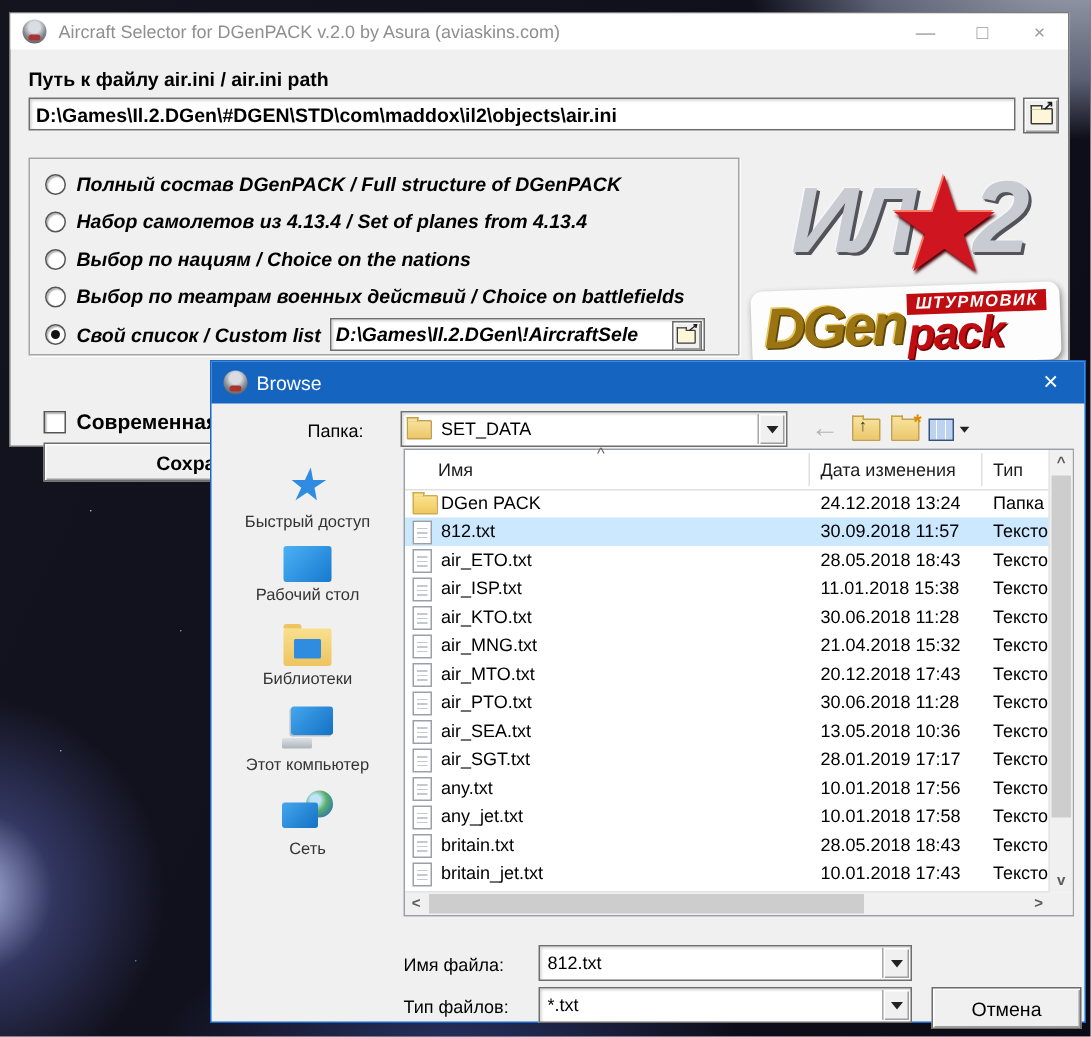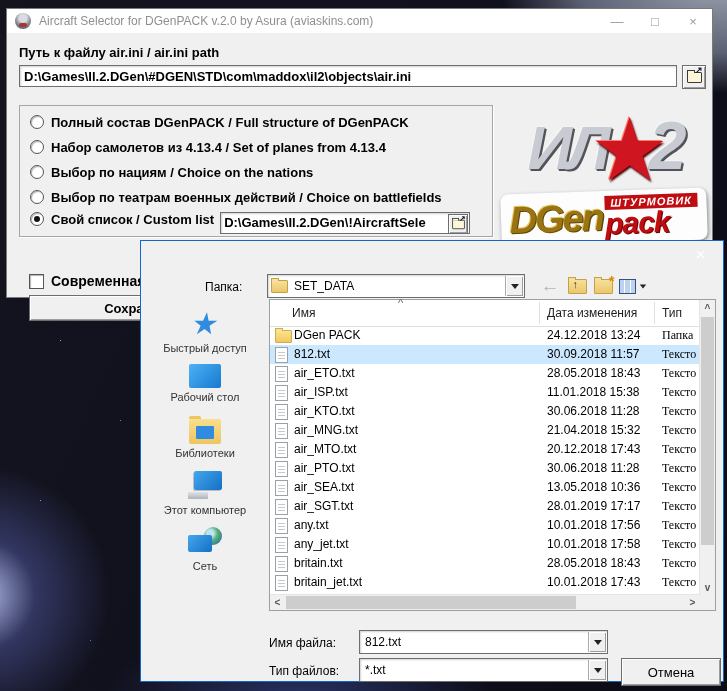--- a/index.html
+++ b/index.html
@@ -33,21 +33,21 @@
   .mw-ctrl{width:38px;height:24px;display:flex;align-items:center;justify-content:center;color:#9a9a9a;font-size:13px;}
   .mw-body{position:absolute;left:0;top:24px;right:0;bottom:0;font-weight:bold;font-size:13px;color:#000;}
   .path-label{position:absolute;left:12px;top:12px;}
   .path-input{position:absolute;left:12px;top:32px;width:658px;height:22px;line-height:22px;padding-left:4px;
     white-space:nowrap;overflow:hidden;box-sizing:border-box;font-weight:bold;}
   .browse-btn{position:absolute;left:675px;top:32px;width:22px;height:22px;display:flex;align-items:center;justify-content:center;}
   .of-ico{position:relative;width:13px;height:9px;background:#fdf6d8;border:1px solid #3a3a3a;border-radius:1px;}
   .of-ico::before{content:'';position:absolute;left:-1px;top:-3px;width:6px;height:2px;background:#fdf6d8;border:1px solid #3a3a3a;border-bottom:none;}
   .of-ico::after{content:'↗';position:absolute;right:-2px;top:-8px;font-size:9px;font-weight:bold;color:#1a1a1a;}
   .groupbox{position:absolute;left:12px;top:72px;width:474px;height:132px;border:1px solid #a6a6a6;box-shadow:1px 1px 0 #fff;box-sizing:border-box;}
-  .radio-row{position:absolute;left:10px;display:flex;white-space:nowrap;}
+  .radio-row{position:absolute;left:10px;display:flex;align-items:center;white-space:nowrap;font-style:italic;}
   .rad{width:12px;height:12px;border-radius:50%;background:#fff;border:1px solid #555;box-shadow:inset 1px 1px 1px rgba(0,0,0,.3);margin-right:7px;flex:none;position:relative;}
   .rad.on::after{content:'';position:absolute;left:3px;top:3px;width:6px;height:6px;border-radius:50%;background:#111;}
   .custom-input{position:relative;margin-left:6px;width:250px;height:22px;line-height:20px;padding:0 20px 0 3px;
     white-space:nowrap;overflow:hidden;box-sizing:border-box;font-weight:bold;}
   .ci-btn{position:absolute;right:1px;top:1px;width:18px;height:18px;display:flex;align-items:center;justify-content:center;}
   .ci-btn .of-ico{transform:scale(.85);}
   .chk-row{position:absolute;left:22px;top:240px;display:flex;align-items:center;font-size:14px;}
   .chk{width:13px;height:13px;background:#fff;border:1px solid #555;box-shadow:inset 1px 1px 1px rgba(0,0,0,.3);margin-right:7px;}
   .save-btn{position:absolute;left:22px;top:262px;width:218px;height:24px;display:flex;align-items:center;justify-content:center;font-weight:bold;}
 
@@ -120,21 +120,21 @@
   .frow{position:relative;height:19px;line-height:19px;white-space:nowrap;color:#000;}
   .frow.sel{background:#cce8ff;}
   .frow.partial{height:5px;overflow:hidden;}
   .fic{position:absolute;left:5px;top:3px;}
   .ic-folder{width:15px;height:11px;background:linear-gradient(#fbe28c,#f0c95f);border:1px solid #d2ab4c;border-radius:1px;top:4px;}
   .ic-folder::before{content:'';position:absolute;left:-1px;top:-3px;width:6px;height:2px;background:#fbe28c;border:1px solid #d2ab4c;border-bottom:none;}
   .ic-file{width:11px;height:14px;top:2px;background:#fff;border:1px solid #9aa0a8;
     box-shadow:inset 0 -2px 0 #fff;background-image:repeating-linear-gradient(#fff 0 2px,#c4c9cf 2px 3px);background-size:7px 100%;background-repeat:no-repeat;background-position:2px 2px;}
   .fname{position:absolute;left:24px;}
   .fdate{position:absolute;left:277px;}
-  .ftype{position:absolute;left:392px;right:0;overflow:hidden;font-family:Liberation Serif, serif;}
+  .ftype{position:absolute;left:392px;right:0;overflow:hidden;}
   .vscroll{position:absolute;right:0;top:0;width:15px;bottom:15px;background:#f0f0f0;border-left:1px solid #e4e4e4;}
   .vs-up,.vs-dn{position:absolute;left:0;width:15px;height:16px;color:#5a5a5a;font-size:10px;display:flex;align-items:center;justify-content:center;font-weight:bold;}
   .vs-up{top:0;} .vs-dn{bottom:0;}
   .vs-thumb{position:absolute;left:1px;top:17px;width:13px;height:228px;background:#cdcdcd;}
   .hscroll{position:absolute;left:0;right:15px;bottom:0;height:15px;background:#f0f0f0;border-top:1px solid #e4e4e4;}
   .hs-l,.hs-r{position:absolute;top:0;width:15px;height:15px;color:#5a5a5a;font-size:10px;display:flex;align-items:center;justify-content:center;font-weight:bold;}
   .hs-l{left:0;} .hs-r{right:0;}
   .hs-thumb{position:absolute;left:16px;top:1px;width:290px;height:13px;background:#cdcdcd;}
   .corner{position:absolute;right:0;bottom:0;width:15px;height:15px;background:#f0f0f0;}
 
@@ -214,20 +214,24 @@
 
       <div class="chk-row">
         <span class="chk"></span>
         <span>Современная</span>
       </div>
       <div class="save-btn btn3d">Сохранить</div>
     </div>
   </div>
 
   <div class="dialog">
+    <div class="dlg-title">
+      <span class="app-ico"></span>
+      <span class="dlg-title-text">Browse</span>
+    </div>
     <div class="dlg-close">×</div>
 
     <div class="folder-row-label">Папка:</div>
     <div class="folder-combo sunken">
       <span class="fc-inner">
         <span class="mini-folder"></span>
         <span>SET_DATA</span>
       </span>
       <span class="ddbtn">
           <span class="tri"></span>

